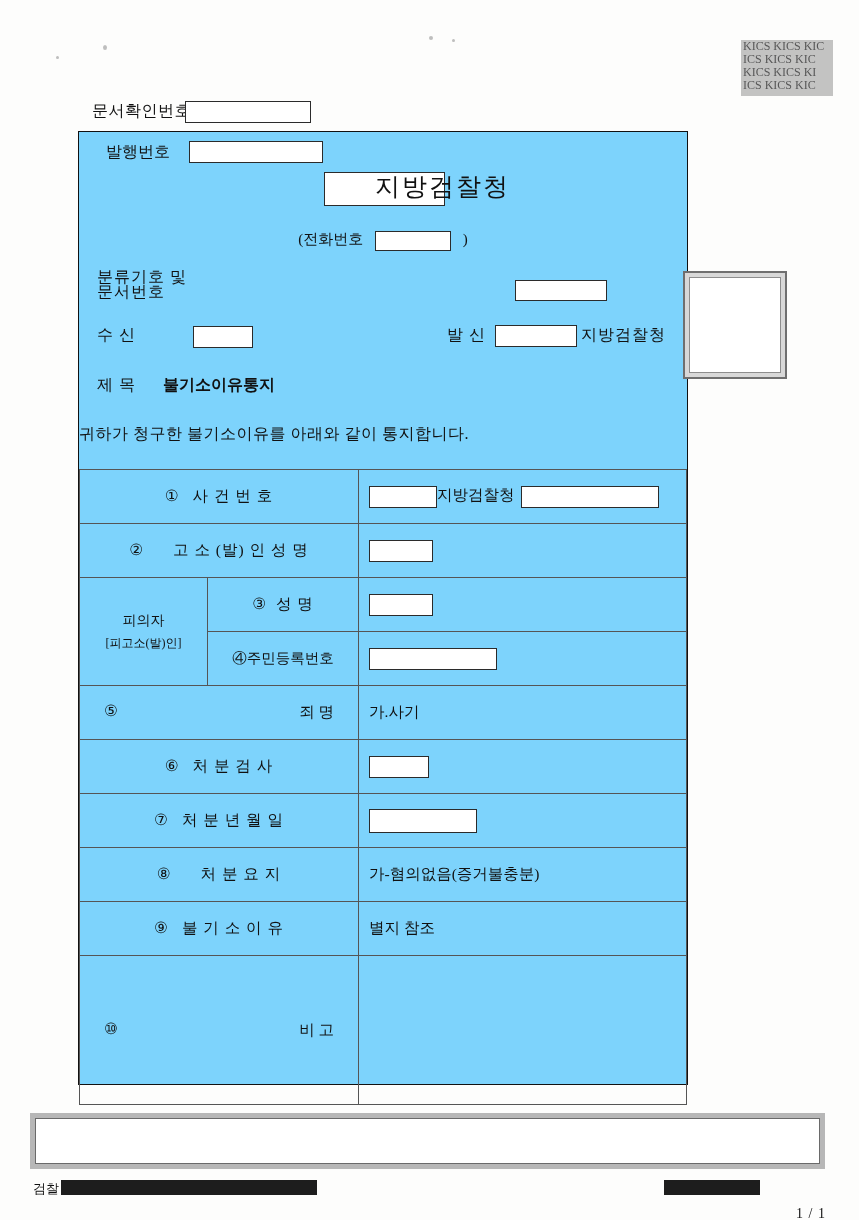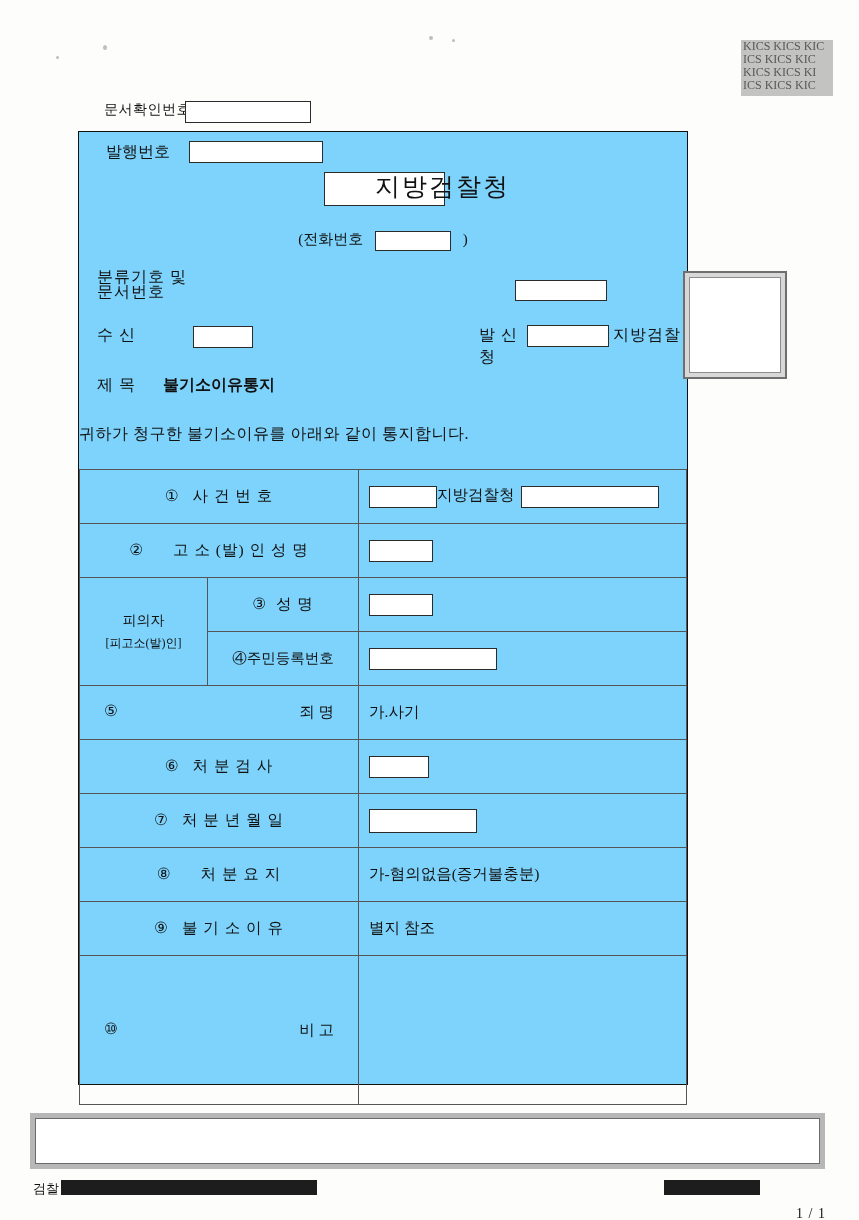--- a/index.html
+++ b/index.html
@@ -22,23 +22,23 @@
   }
   
   .speck {
     position: absolute;
     background: #8a8a8a;
     border-radius: 50%;
     opacity: .55;
   }
   .doc-confirm-label {
     position: absolute;
-    left: 104px;
+    left: 92px;
     top: 101px;
-    font-size: 14px;
+    font-size: 16px;
     letter-spacing: .5px;
   }
   .redact {
     background: #1d1d1d;
     display: inline-block;
   }
   .box-redact {
     position: absolute;
     border: 1px solid #2b2b2b;
     background: #ffffff;
@@ -97,21 +97,21 @@
     font-size: 15px;
   }
   .left-label {
     position: absolute;
     font-size: 16px;
     letter-spacing: 1px;
   }
   .cls-line1 { left: 18px; top: 135px; }
   .cls-line2 { left: 18px; top: 150px; }
   .recv      { left: 18px; top: 193px; }
-  .send      { left: 400px; top: 193px; }
+  .send      { left: 368px; top: 193px; }
   .subj      { left: 18px; top: 243px; }
   .subj b { font-weight: bold; letter-spacing: 0px; }
   .notice-sentence {
     position: absolute;
     top: 292px;
     left: 0;
     width: 100%;
     text-align: left;
     font-size: 16px;
     letter-spacing: .5px;

